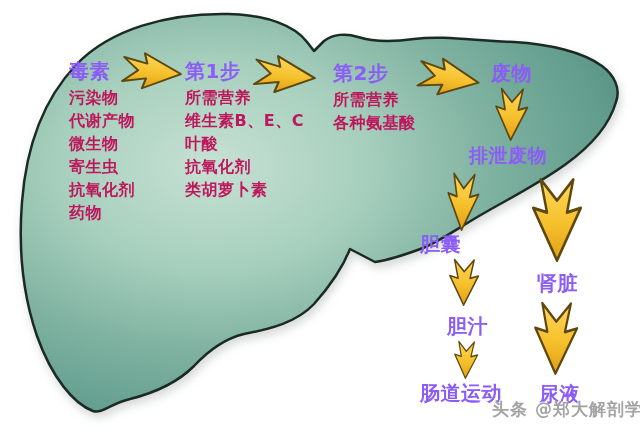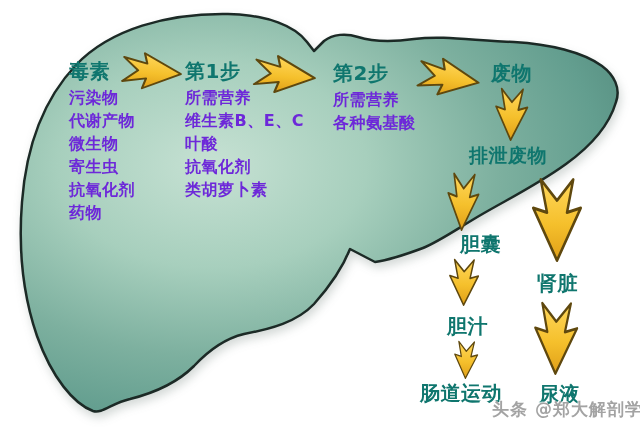--- a/index.html
+++ b/index.html
@@ -1,25 +1,25 @@
 <!DOCTYPE html>
 <html><head>
 <meta charset="utf-8">
 <style>
   html,body{margin:0;padding:0;background:#ffffff;}
   .stage{
     position:relative;width:640px;height:430px;background:#ffffff;overflow:hidden;
     font-family:"DejaVu Sans",sans-serif;
   }
   .liver-svg{position:absolute;left:0;top:0;filter:drop-shadow(2px 5px 5px rgba(60,80,75,.22));}
-  .lbl{position:absolute;font-weight:700;color:#0f766e;white-space:nowrap;letter-spacing:.5px;line-height:1.15;}
+  .lbl{position:absolute;font-weight:700;color:#8b5cf6;white-space:nowrap;letter-spacing:.5px;line-height:1.15;}
   .hdr{font-size:20px;}
   .flow{font-size:20px;}
   .flow-sm{font-size:19px;}
-  .col{position:absolute;font-weight:700;color:#6d28d9;}
+  .col{position:absolute;font-weight:700;color:#be185d;}
   .col .itm{font-size:16px;line-height:23px;white-space:nowrap;letter-spacing:.5px;}
   .arrow{position:absolute;overflow:visible;}
   .arrow use{vector-effect:non-scaling-stroke;}
   .wm{
     position:absolute;left:492px;top:398px;font-size:17px;font-weight:700;
     color:#a3a3a3;letter-spacing:1px;white-space:nowrap;
     text-shadow:1px 1px 0 rgba(255,255,255,.95),-1px -1px 0 rgba(255,255,255,.7);
   }
 </style>
 </head>
@@ -120,21 +120,21 @@
   </div>
 
   <div class="lbl hdr" style="left:333px;top:62px">第2步</div>
   <div class="col" style="left:333px;top:88px">
     <div class="itm">所需营养</div>
     <div class="itm">各种氨基酸</div>
   </div>
 
   <div class="lbl flow" style="left:491px;top:62px">废物</div>
   <div class="lbl flow-sm" style="left:469px;top:145px">排泄废物</div>
-  <div class="lbl flow" style="left:460px;top:233px">胆囊</div>
+  <div class="lbl flow" style="left:420px;top:233px">胆囊</div>
   <div class="lbl flow" style="left:447px;top:315px">胆汁</div>
   <div class="lbl flow" style="left:420px;top:382px">肠道运动</div>
   <div class="lbl flow" style="left:537px;top:272px">肾脏</div>
   <div class="lbl flow" style="left:539px;top:383px">尿液</div>
 
   <div class="wm">头条 @郑大解剖学</div>
 
 </div>
 
 </body></html>

